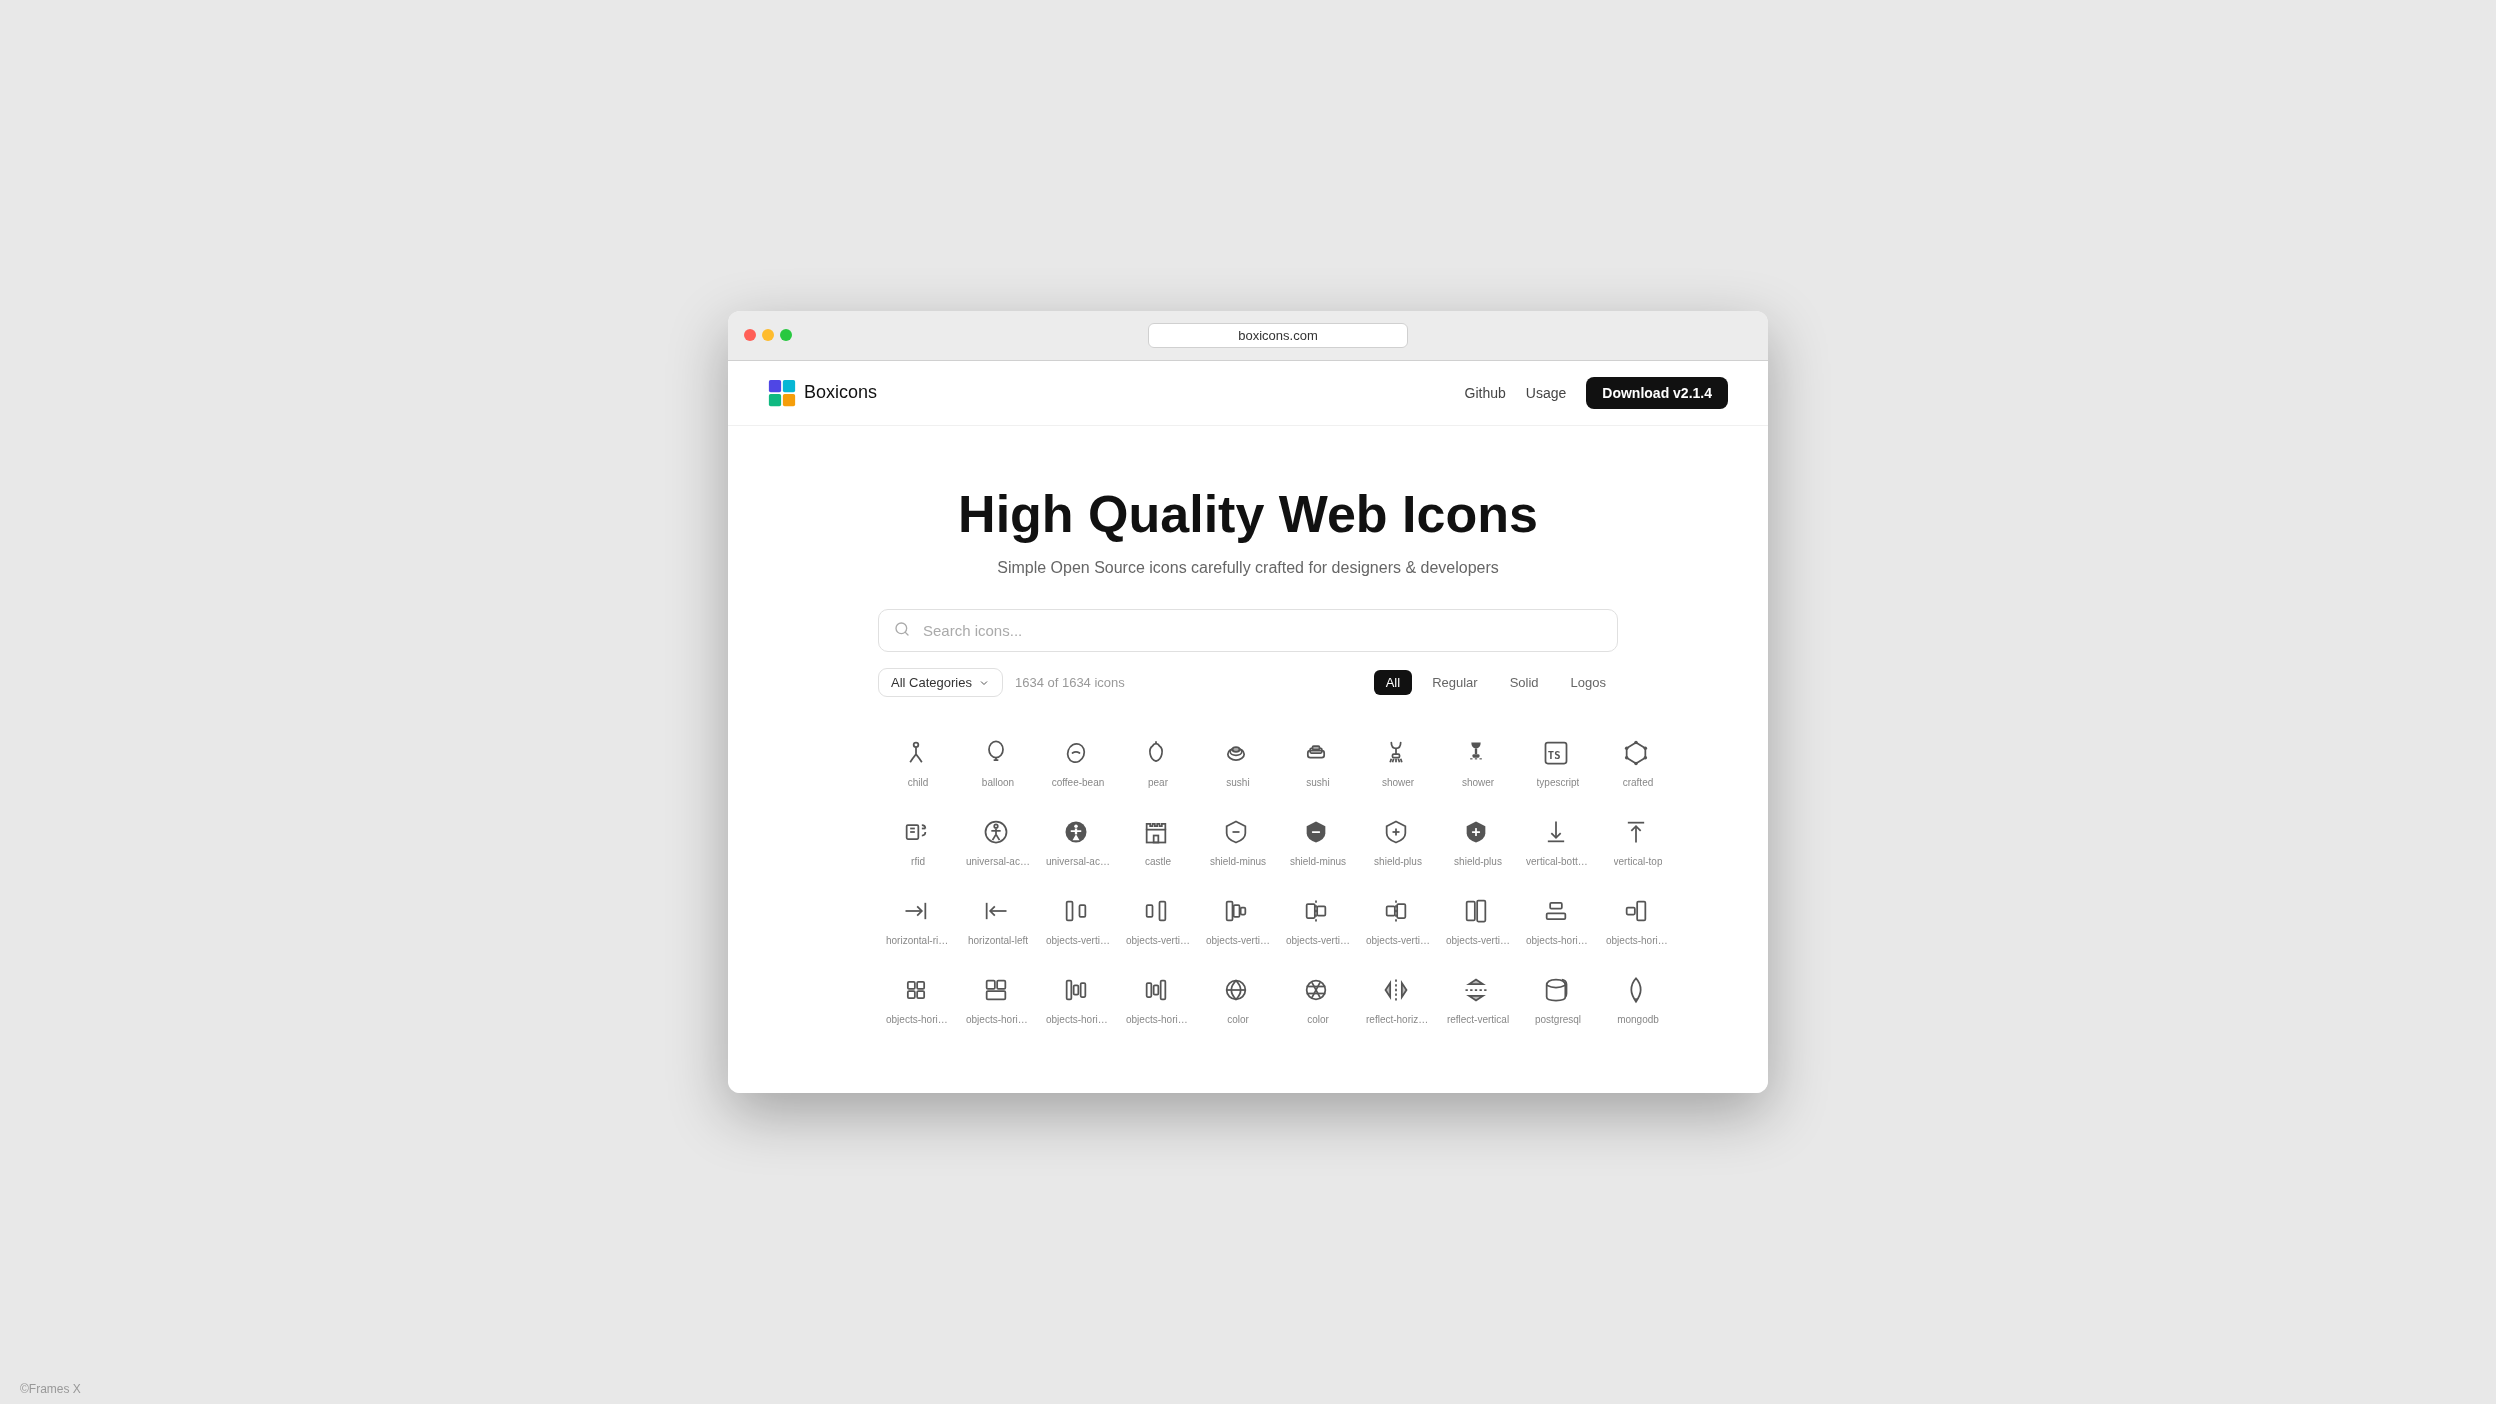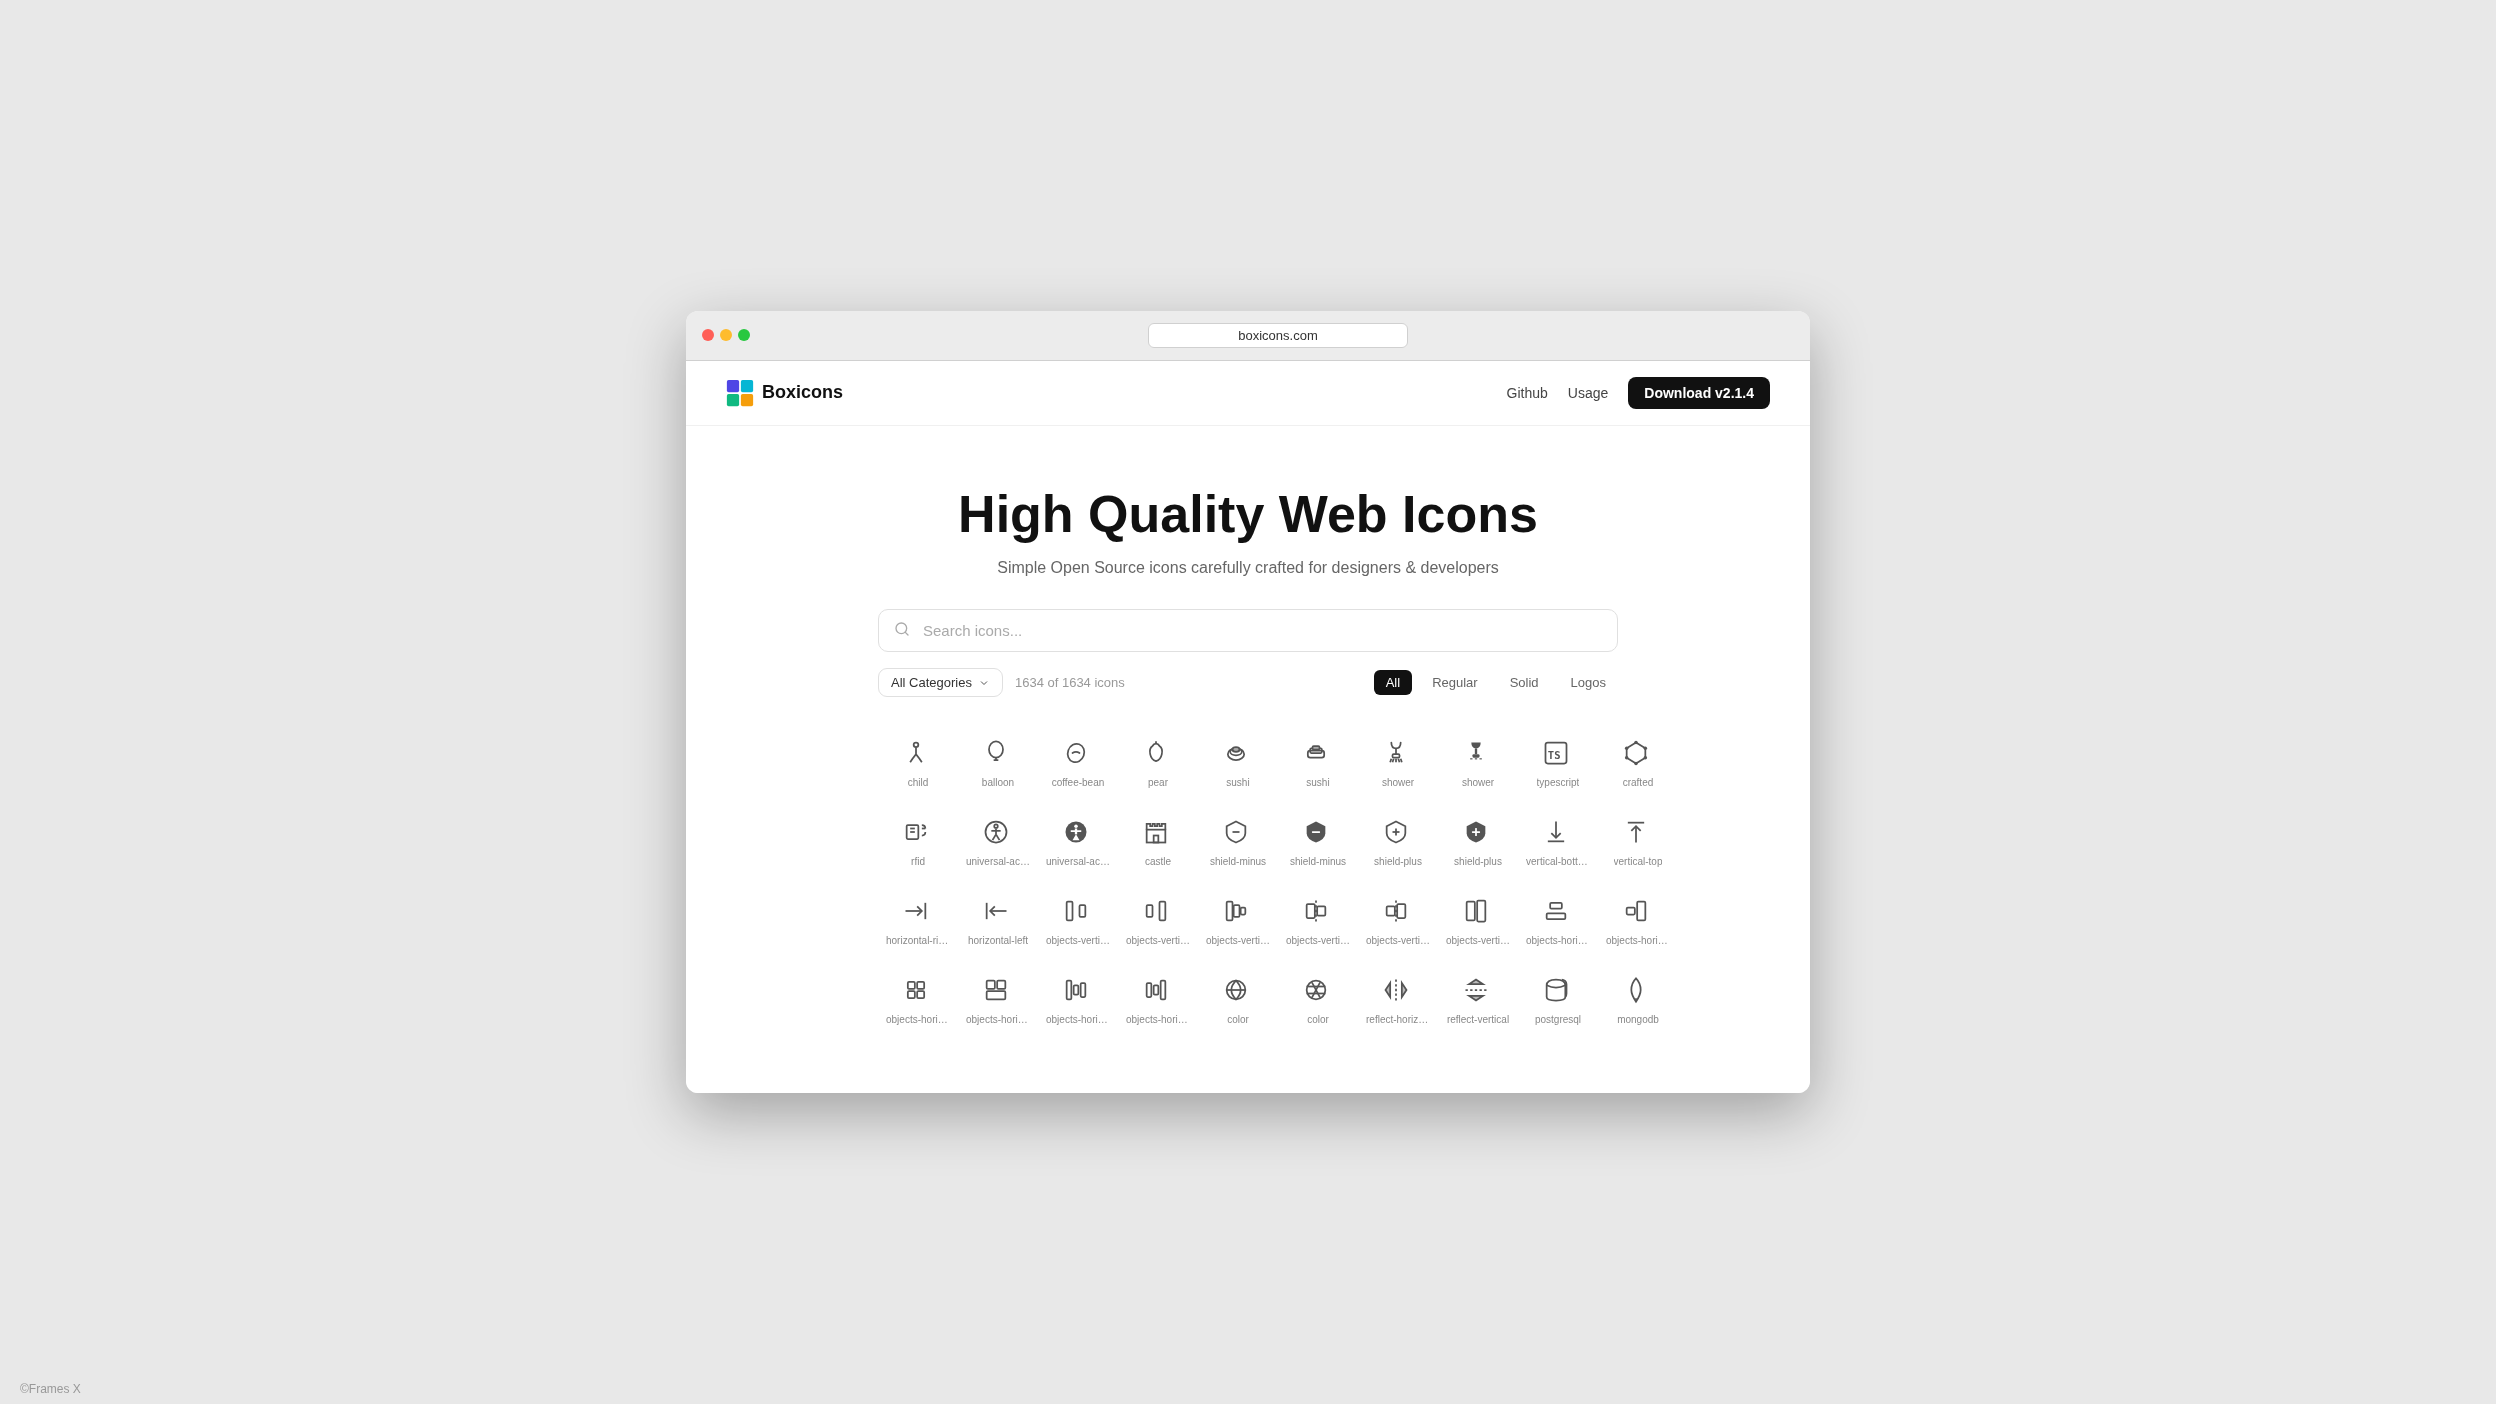--- a/index.html
+++ b/index.html
@@ -6,21 +6,21 @@
     body {
       background: #e8e8e8;
       font-family: -apple-system, BlinkMacSystemFont, 'Segoe UI', sans-serif;
       display: flex;
       justify-content: center;
       align-items: center;
       min-height: 100vh;
       padding: 20px;
     }
     .browser-window {
-      width: 1124px;
+      width: 1040px;
       background: #f5f5f5;
       border-radius: 12px;
       box-shadow: 0 20px 60px rgba(0,0,0,0.3);
       overflow: hidden;
     }
     .browser-chrome {
       background: #ececec;
       padding: 12px 16px;
       display: flex;
       align-items: center;
@@ -64,21 +64,21 @@
       align-items: center;
       justify-content: space-between;
       padding: 16px 40px;
       border-bottom: 1px solid #f0f0f0;
     }
     .logo {
       display: flex;
       align-items: center;
       gap: 8px;
       font-size: 18px;
-      font-weight: 700;
+      font-weight: 400;
       color: #111;
     }
     .logo-icon {
       width: 28px;
       height: 28px;
     }
     .nav-links {
       display: flex;
       align-items: center;
       gap: 20px;

